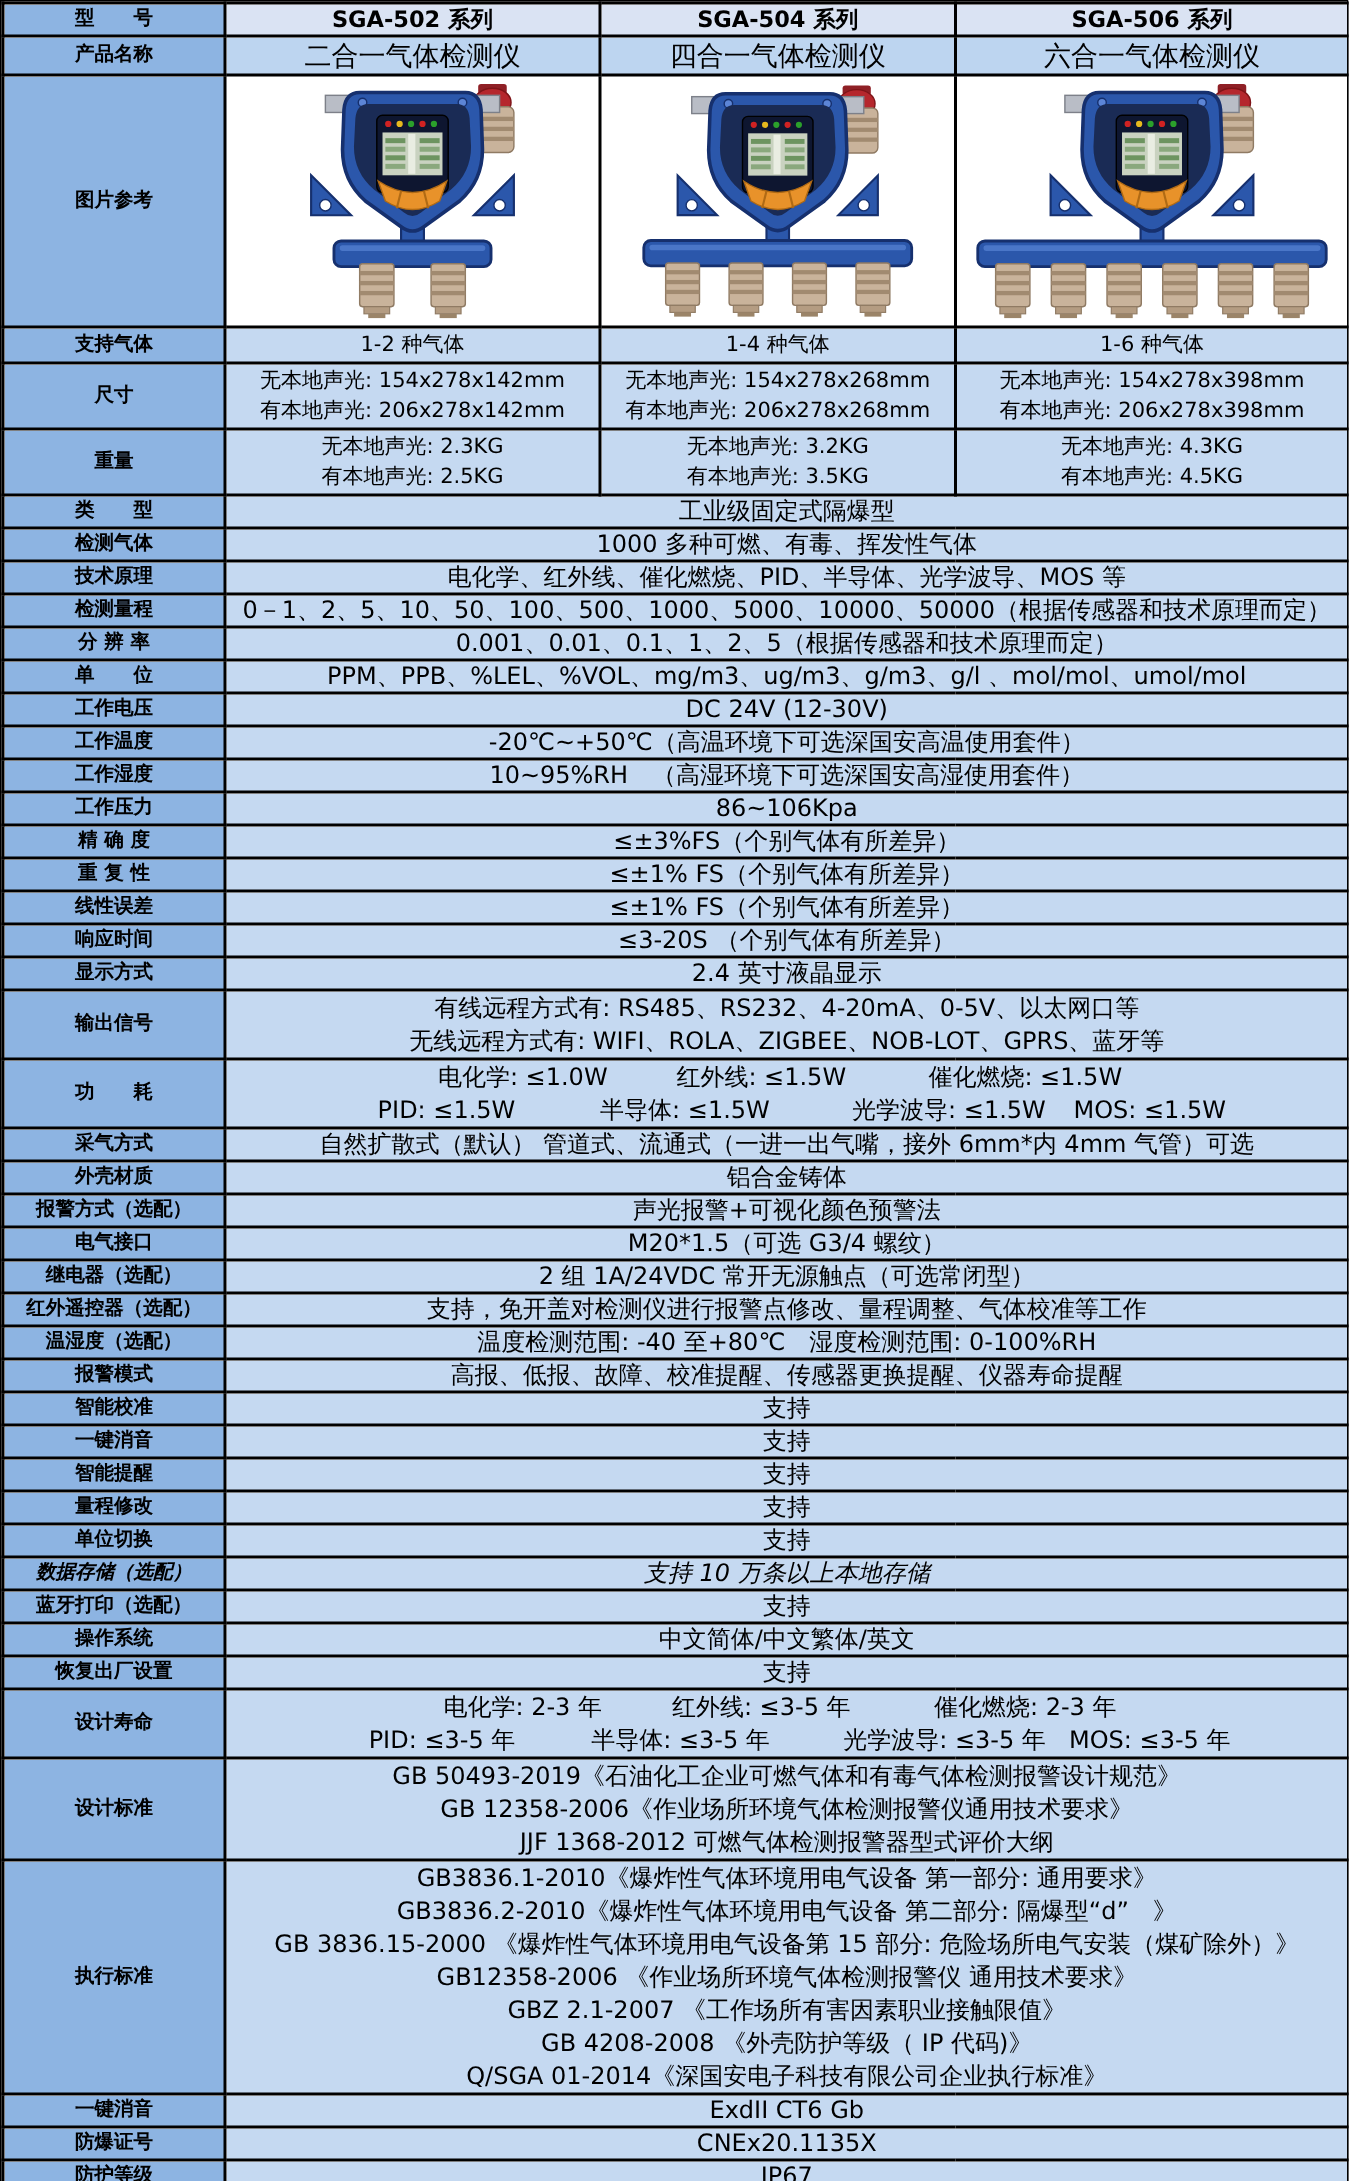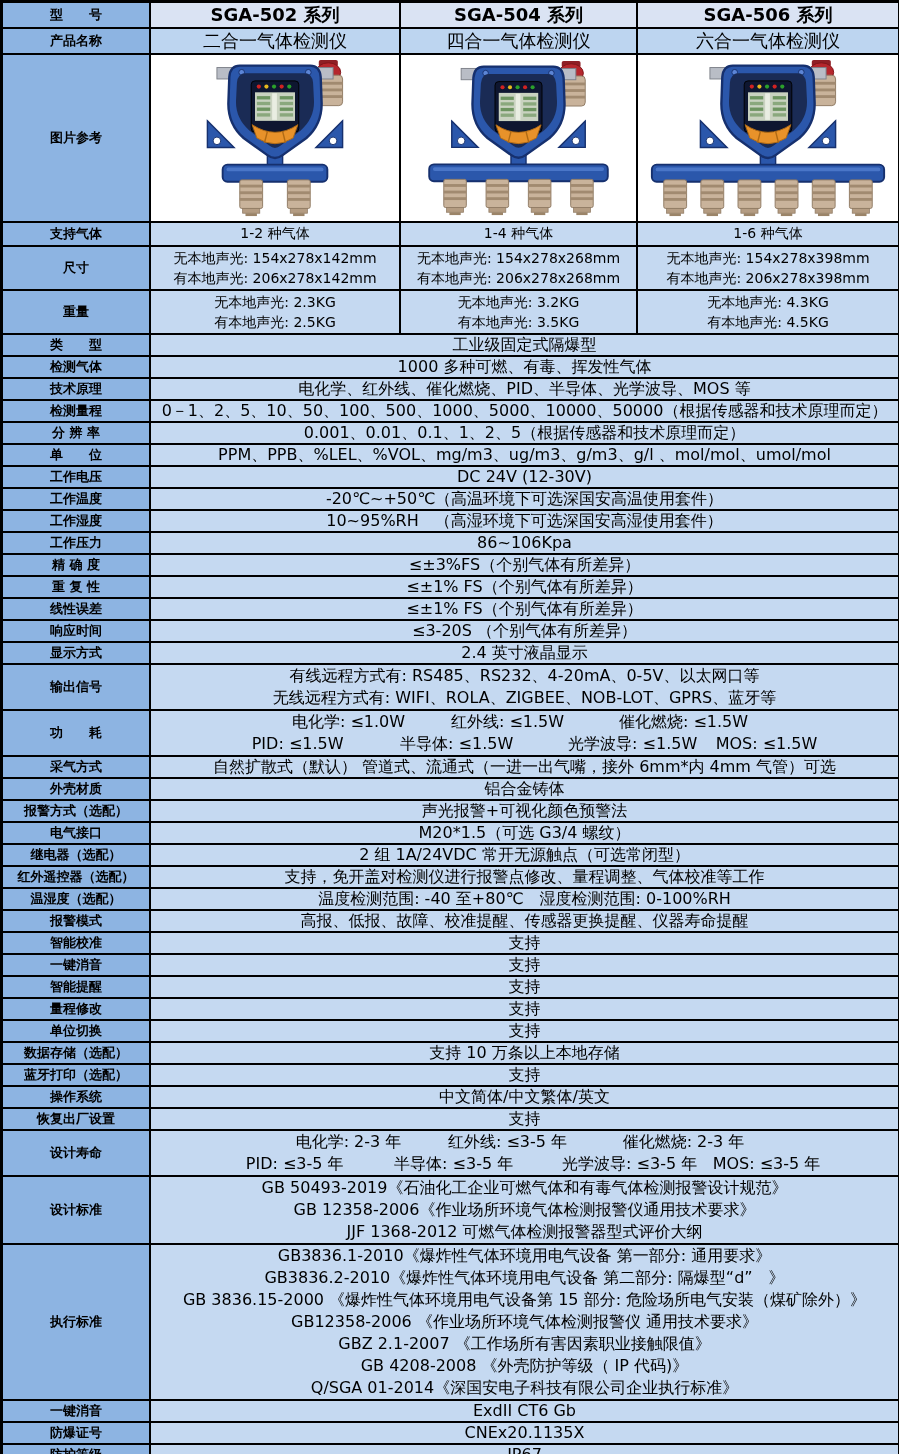--- a/index.html
+++ b/index.html
@@ -21,21 +21,21 @@
   td{border:2px solid var(--border);overflow:hidden;padding:0;vertical-align:middle;}
   td.label{
     background:var(--label-bg);
     font-weight:bold;
     text-align:center;
     font-size:13px;
     line-height:1.25;
     padding:0 2px;
   }
   td.vcell{background:var(--data-bg);text-align:center;font-size:14px;}
-  tr.model-row td.vcell{background:var(--model-bg);font-weight:bold;font-size:18px;}
+  tr.model-row td.vcell{background:var(--model-bg);font-weight:bold;font-size:15px;}
   tr.name-row td.vcell{background:var(--name-bg);font-size:18px;}
   td.imgcell{background:#ffffff;text-align:center;}
   td.value{
     background:var(--data-bg);
     font-size:16px;
     text-align:center;
     padding:0 8px;
   }
   .line{line-height:22px;white-space:nowrap;}
   .line.single{line-height:20px;}
@@ -533,21 +533,21 @@
           <td class="value" colspan="3">
             <div class="line single">支持</div>
           </td>
         </tr>
         <tr style="height: 21px;">
           <td class="label">单位切换</td>
           <td class="value" colspan="3">
             <div class="line single">支持</div>
           </td>
         </tr>
-        <tr style="height: 21px;">
+        <tr style="height: 21px; font-style: italic;">
           <td class="label">数据存储（选配）</td>
           <td class="value" colspan="3">
             <div class="line single">支持 10 万条以上本地存储</div>
           </td>
         </tr>
         <tr style="height: 21px;">
           <td class="label">蓝牙打印（选配）</td>
           <td class="value" colspan="3">
             <div class="line single">支持</div>
           </td>

